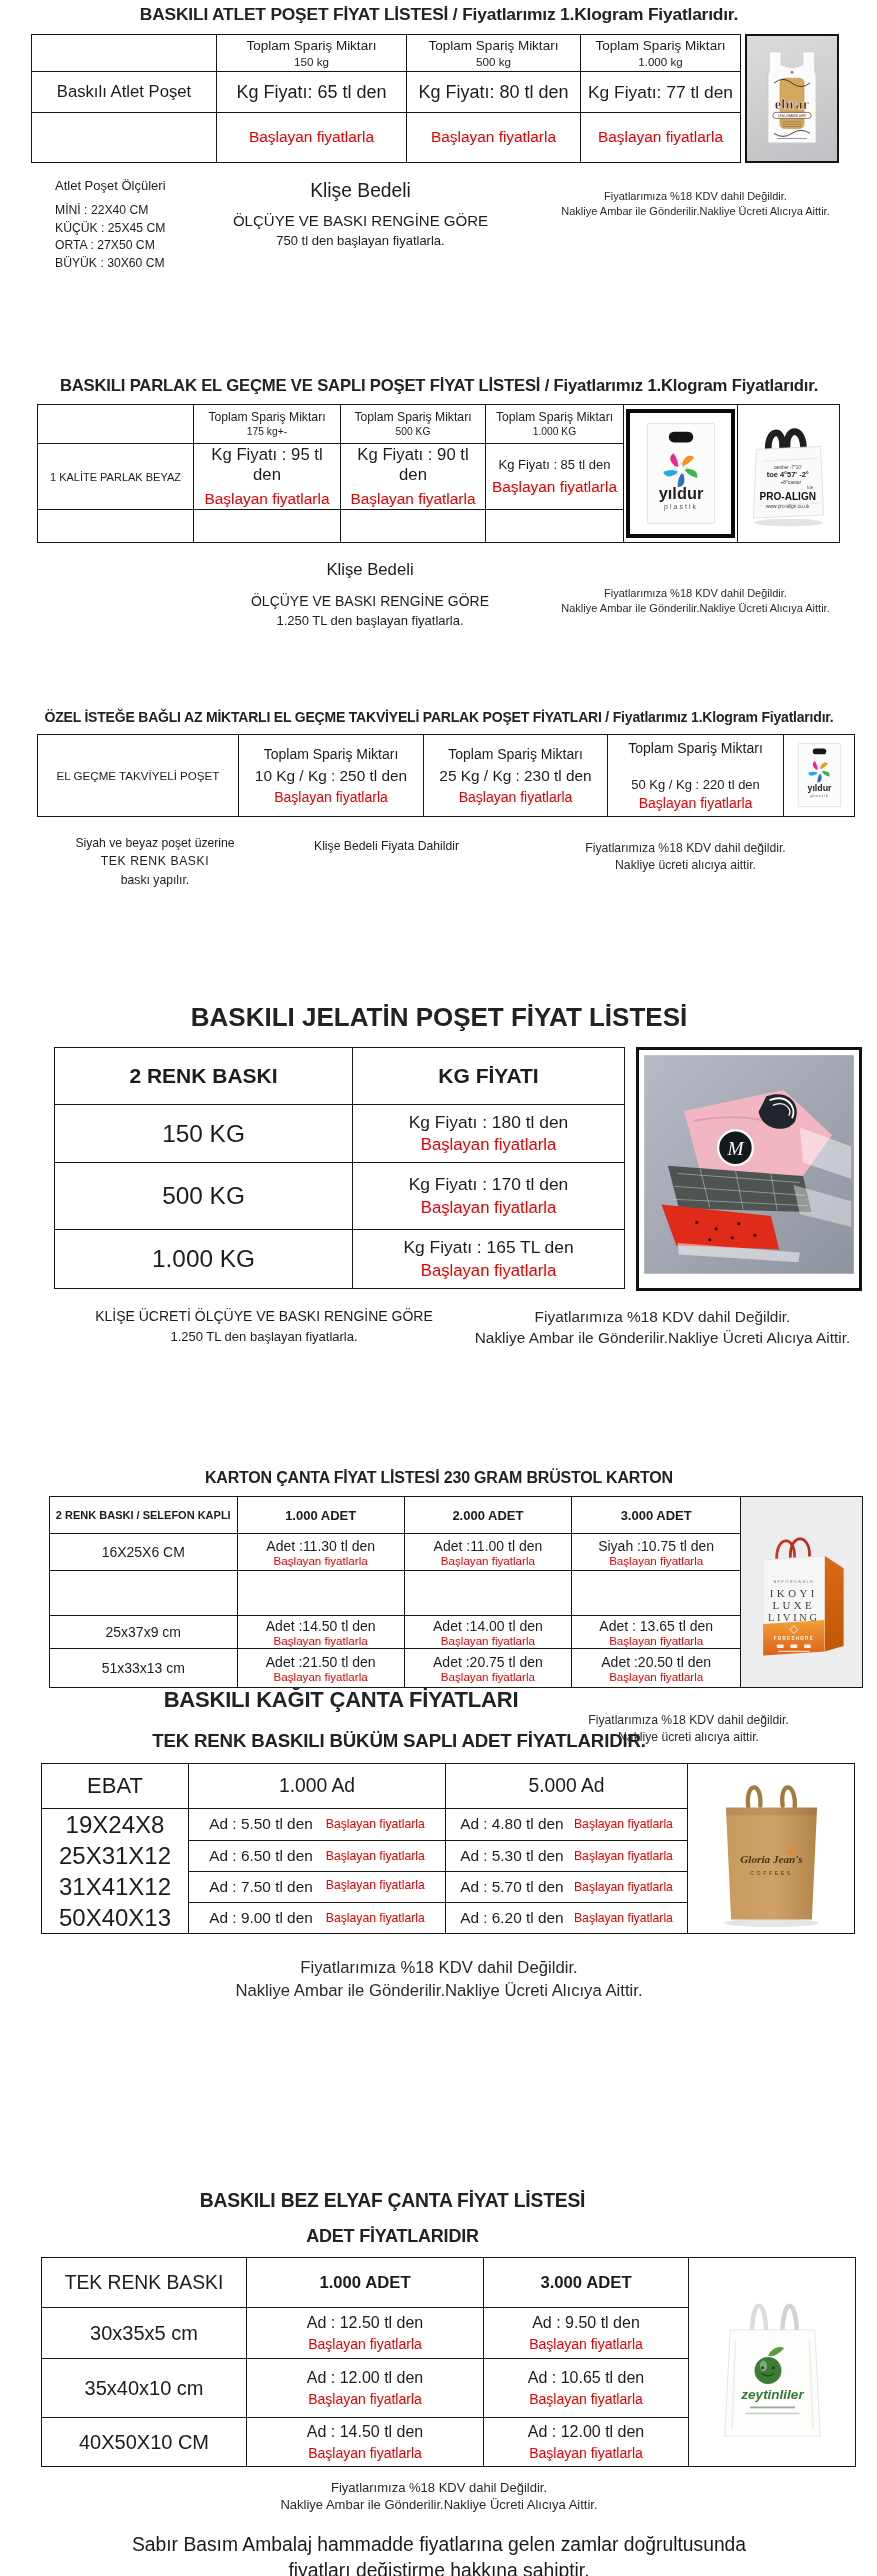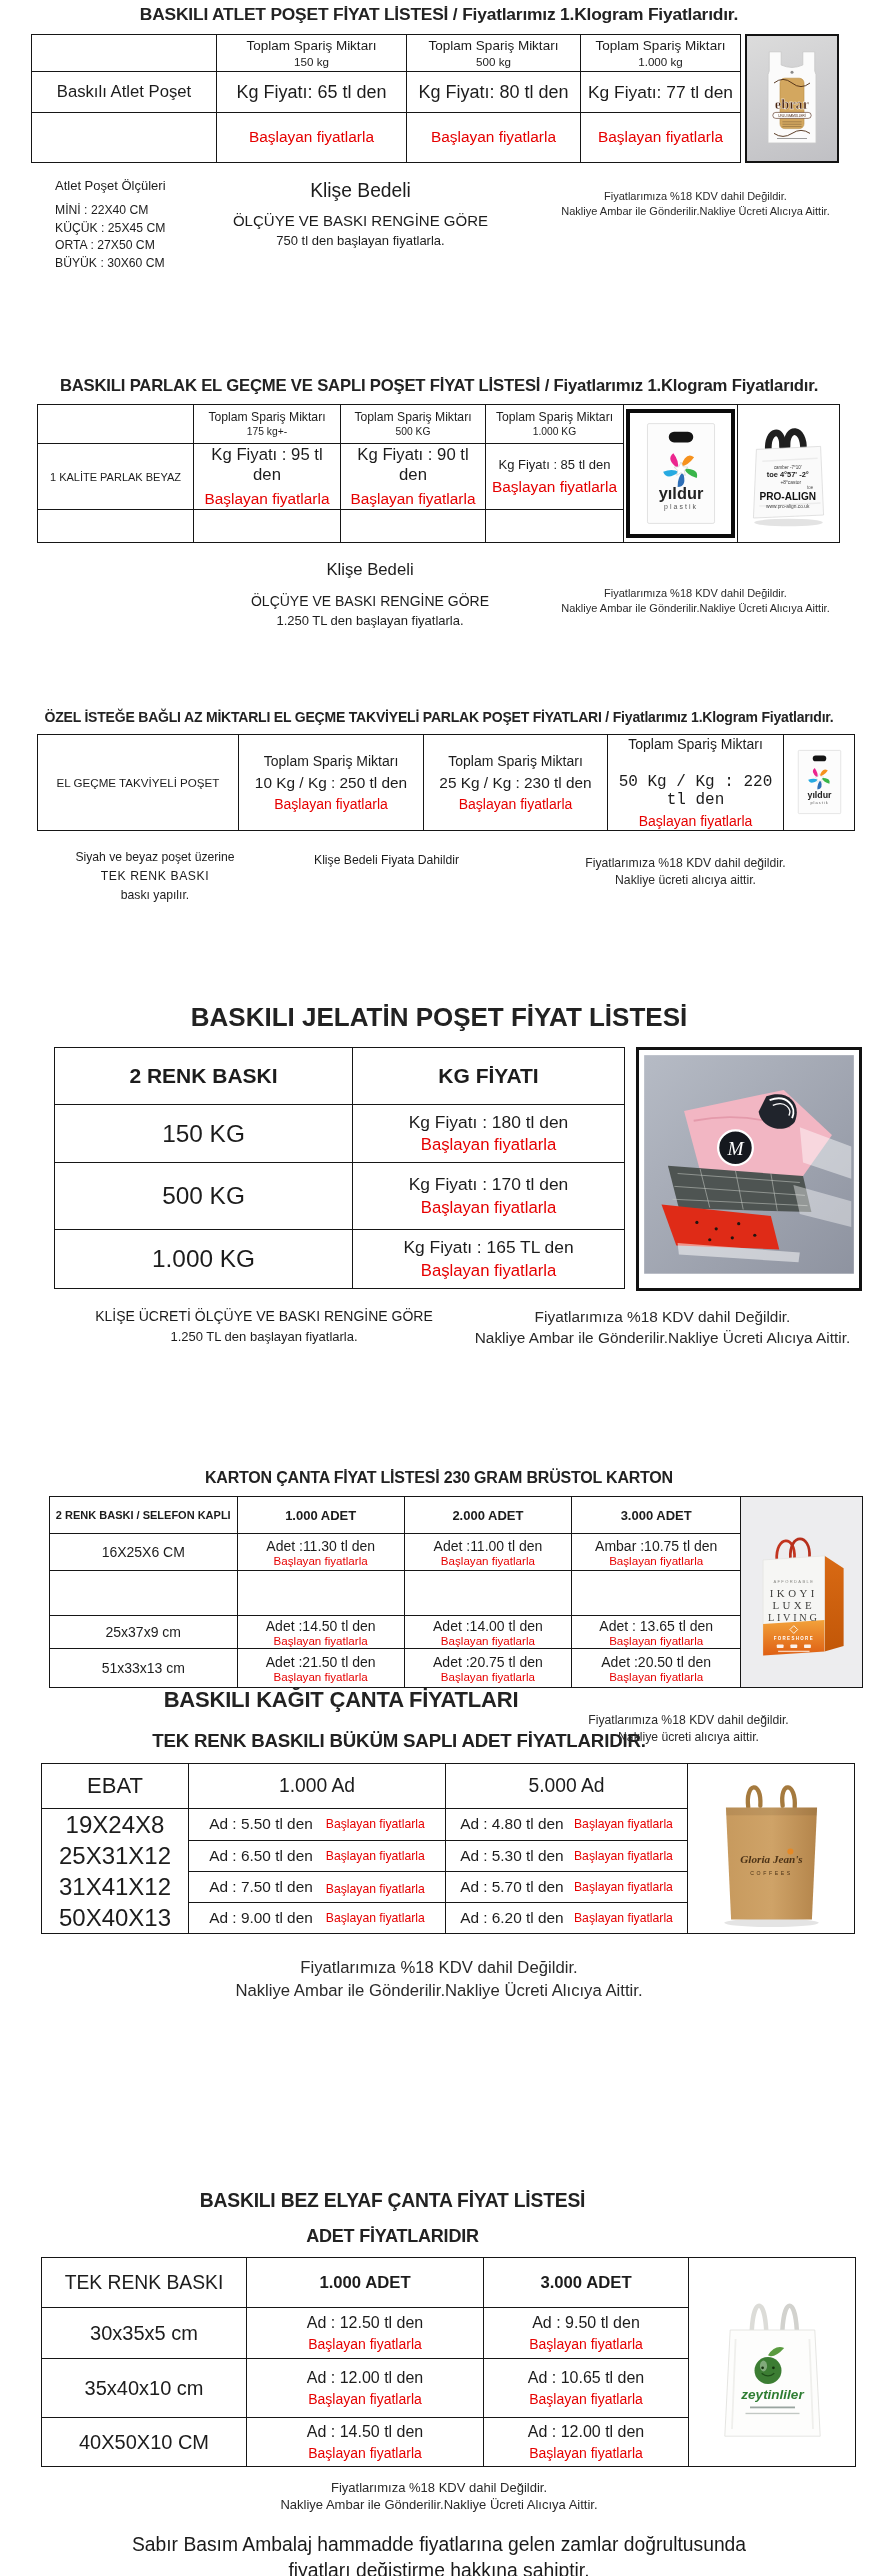--- a/index.html
+++ b/index.html
@@ -227,21 +227,21 @@
               <div style="font-size:15.4px; margin-top:5.1px;">10 Kg / Kg : 250 tl den</div>
               <div class="red" style="font-size:14px; margin-top:3.9px;">Başlayan fiyatlarla</div>
             </td>
         <td>
               <div style="font-size:14px;">Toplam Spariş Miktarı</div>
               <div style="font-size:15.4px; margin-top:5.1px;">25 Kg / Kg : 230 tl den</div>
               <div class="red" style="font-size:14px; margin-top:3.9px;">Başlayan fiyatlarla</div>
             </td>
         <td>
               <div style="font-size:14px;">Toplam Spariş Miktarı</div>
-              <div style="font-size:16px; margin-top:21px;font-family:Liberation Mono, monospace;">50 Kg / Kg : 220 tl den</div>
+              <div style="font-size:13px; margin-top:21px;">50 Kg / Kg : 220 tl den</div>
               <div class="red" style="font-size:14px; margin-top:3.9px;">Başlayan fiyatlarla</div>
             </td>
         <td style="padding:2.6px;">
           <svg width="57" height="72" viewBox="0 0 110 130">
             <rect x="14" y="4" width="82" height="122" rx="2" fill="#fcfcfc" stroke="#cfcfcf"></rect>
             <rect x="42" y="14" width="26" height="11" rx="5.5" fill="#141414"></rect>
             <g transform="translate(55,58)">
               <g fill="#f6921e">
                     <path d="M0,-4 Q6,-22 16,-15 Q9,-5 0,-4" transform="rotate(0)"></path>
                   </g>
@@ -413,21 +413,21 @@
         <td style="font-size:14px;">16X25X6 CM</td>
         <td>
               <div style="font-size:14px;">Adet :11.30 tl den</div>
               <div class="red" style="font-size:11.6px;">Başlayan fiyatlarla</div>
             </td>
         <td>
               <div style="font-size:14px;">Adet :11.00 tl den</div>
               <div class="red" style="font-size:11.6px;">Başlayan fiyatlarla</div>
             </td>
         <td>
-              <div style="font-size:14px;">Ambar :10.75 tl den</div>
+              <div style="font-size:14px;">Siyah :10.75 tl den</div>
               <div class="red" style="font-size:11.6px;">Başlayan fiyatlarla</div>
             </td>
       </tr>
       <tr style="height:45px;">
         <td></td>
         <td></td>
         <td></td>
         <td></td>
       </tr>
       <tr style="height:33px;">
@@ -532,21 +532,21 @@
             </td>
         <td>
               <div style="display:flex; justify-content:center; align-items:center; gap:10.3px;">
                 <span style="font-size:15.4px;">Ad : 5.30 tl den</span>
                 <span class="red" style="font-size:12.2px;">Başlayan fiyatlarla</span>
               </div>
             </td>
       </tr>
       <tr style="height:31px;">
         <td>
-              <div style="display:flex; justify-content:center; align-items:flex-end; gap:13px;">
+              <div style="display:flex; justify-content:center; align-items:flex-start; gap:13px;">
                 <span style="font-size:15.4px;">Ad : 7.50 tl den</span>
                 <span class="red" style="font-size:12.2px;">Başlayan fiyatlarla</span>
               </div>
             </td>
         <td>
               <div style="display:flex; justify-content:center; align-items:center; gap:10.3px;">
                 <span style="font-size:15.4px;">Ad : 5.70 tl den</span>
                 <span class="red" style="font-size:12.2px;">Başlayan fiyatlarla</span>
               </div>
             </td>

